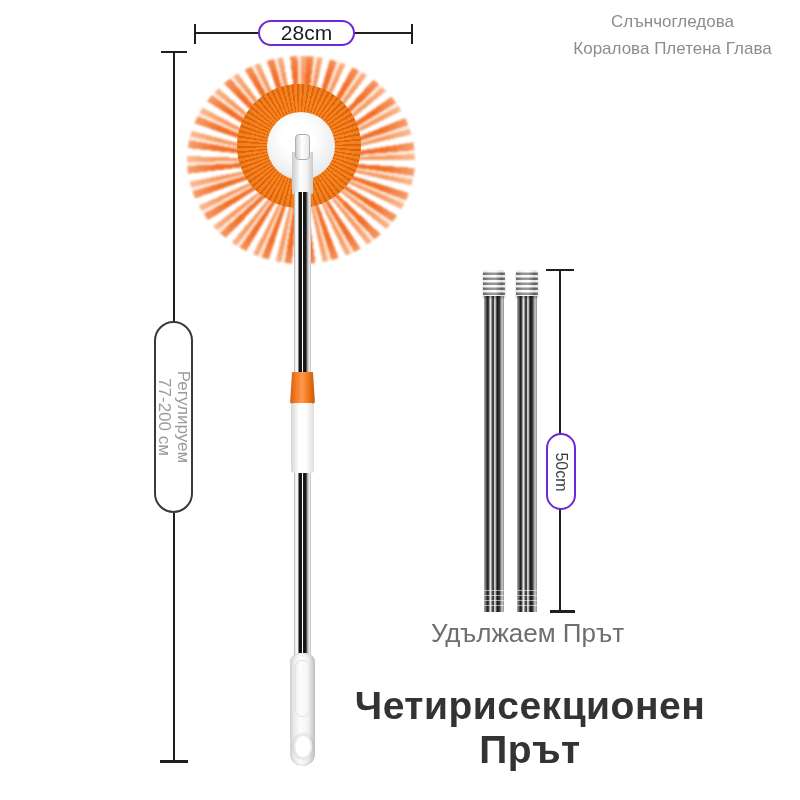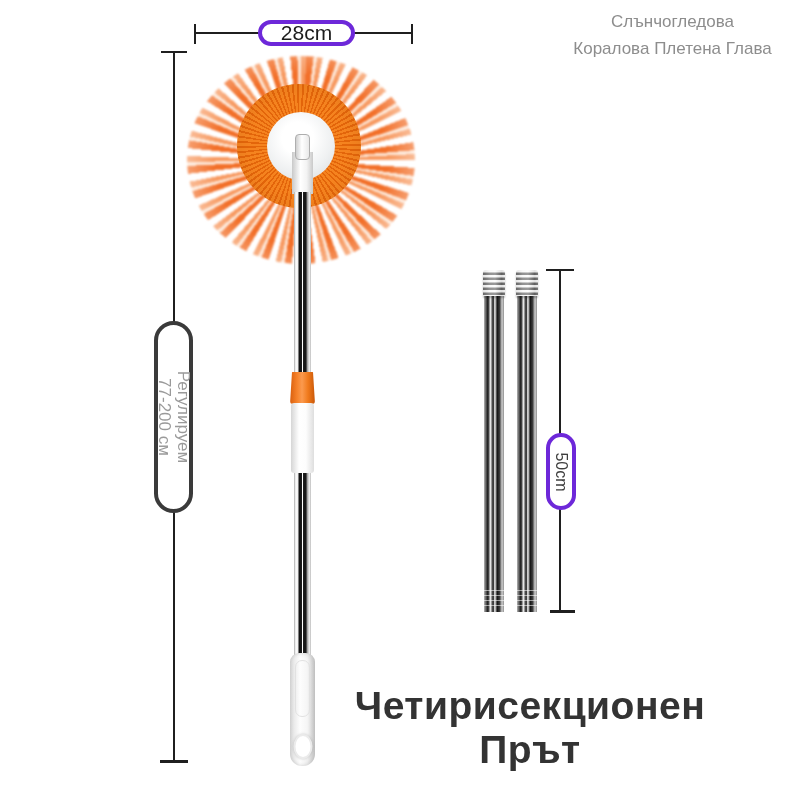--- a/index.html
+++ b/index.html
@@ -13,21 +13,21 @@
   .header-text{left:555px;top:8px;width:235px;text-align:center;
     font-size:17px;line-height:27px;color:#8d8d8d;}
   .caption-ext{left:400px;top:618px;width:255px;text-align:center;
     font-size:26px;color:#6e6e6e;}
   .caption-main{left:300px;top:684px;width:460px;text-align:center;
     font-size:39px;color:#333333;letter-spacing:.5px;font-weight:bold;}
 
   
   .dim{background:#1f1f1f;}
   .pill{
-    background:#ffffff;border:4px solid #6d28d9;border-radius:16px;
+    background:#ffffff;border:2px solid #6d28d9;border-radius:16px;
     display:flex;align-items:center;justify-content:center;z-index:6;box-sizing:border-box;
   }
   .pill-top{left:258px;top:20px;width:97px;height:26px;font-size:21px;color:#1c1c1c;}
   .capsule-left{left:154px;top:321px;width:39px;height:192px;border-radius:20px;border-color:#3a3a3a;}
   .capsule-right{left:546px;top:433px;width:30px;height:77px;border-radius:15px;}
   .rot-label{
     position:absolute;left:50%;top:50%;
     transform:translate(-50%,-50%) rotate(90deg);
     white-space:nowrap;text-align:center;
   }
@@ -171,15 +171,16 @@
   <div class="abs ext-cap" style="left:516px;"></div>
   <div class="abs ext-rings" style="left:517px;"></div>
 
   <div class="abs dim" style="left:559px;top:270px;width:2px;height:342px;"></div>
   <div class="abs dim" style="left:546px;top:269px;width:28px;height:2px;"></div>
   <div class="abs dim" style="left:550px;top:610px;width:25px;height:3px;"></div>
   <div class="abs pill capsule-right">
     <span class="rot-label rot-right">50cm</span>
   </div>
 
+  <div class="abs caption-ext">Удължаем Прът</div>
   <div class="abs caption-main">Четирисекционен Прът</div>
 
 </div>
 
 </body></html>

